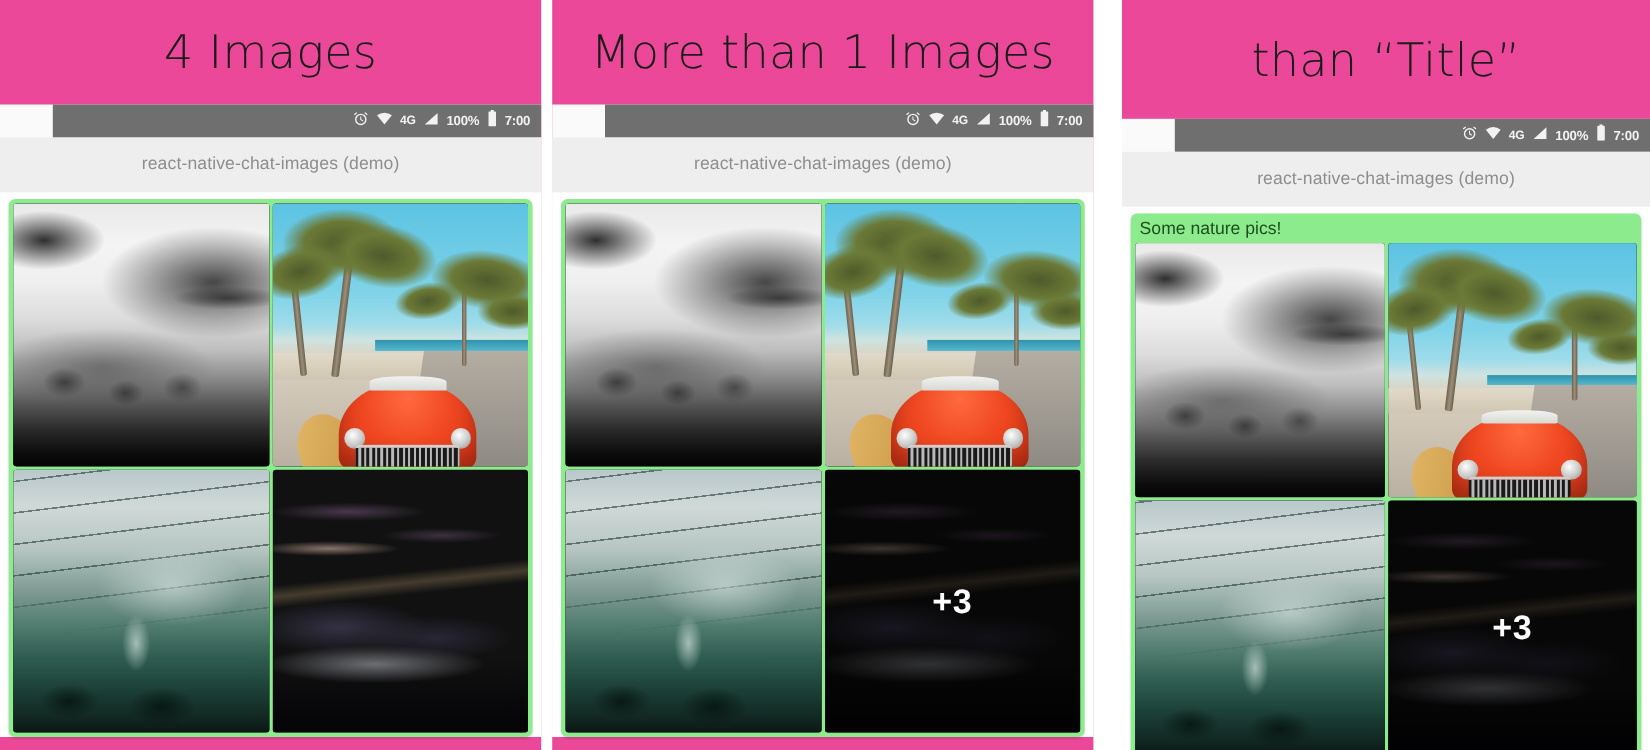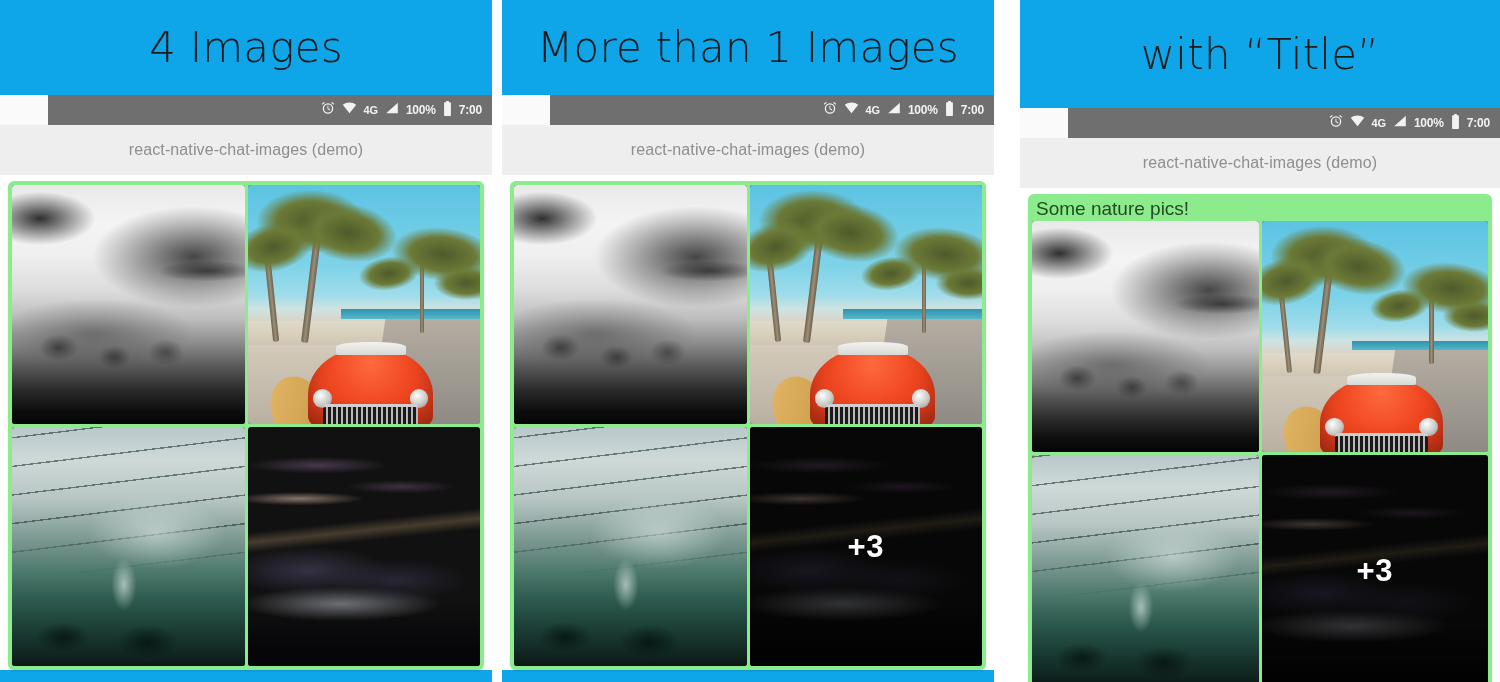--- a/index.html
+++ b/index.html
@@ -19,21 +19,21 @@
     height: 682px;
     background: #ffffff;
     display: flex;
     align-items: flex-start;
   }
 
   
   .panel {
     position: relative;
     height: 682px;
-    background: #0ea5e9;
+    background: #ec4899;
     flex: 0 0 auto;
   }
   .panel.p1 { width: 492px; }
   .panel.p2 { width: 492px; margin-left: 10px; }
   .panel.p3 { width: 480px; margin-left: 26px; }
 
   .panel-heading {
     height: 95px;
     display: flex;
     align-items: center;
@@ -98,21 +98,21 @@
   .bubble {
     background: #8ceb8c;
     border-radius: 6px;
     padding: 4px;
     display: inline-block;
     width: 100%;
     box-shadow: 0 1px 2px rgba(0,0,0,.12);
   }
   .bubble-title {
     color: #1f4d1f;
-    font-size: 19px;
+    font-size: 16px;
     line-height: 17px;
     padding: 2px 2px 4px 4px;
     white-space: nowrap;
   }
 
   .grid {
     display: grid;
     grid-template-columns: 1fr 1fr;
     gap: 3px;
   }
@@ -428,21 +428,21 @@
               <div class="art art-sunset"></div>
               <div class="overlay-count">+3</div>
             </div>
           </div>
         </div>
       </div>
     </div>
   </section>
 
   <section class="panel p3">
-    <h2 class="panel-heading">with “Title”</h2>
+    <h2 class="panel-heading">than “Title”</h2>
 
     <div class="phone">
 
       <div class="statusbar">
         <span class="sb-ico">
           <svg width="14" height="14" viewBox="0 0 24 24" fill="#f2f2f2">
             <path d="M5.2 1.6 1.3 4.9l1.3 1.5 3.9-3.3zm13.6 0-1.3 1.5 3.9 3.3 1.3-1.5zM12 4a9 9 0 1 0 0 18 9 9 0 0 0 0-18zm0 2.2a6.8 6.8 0 1 1 0 13.6 6.8 6.8 0 0 1 0-13.6zm-.9 2.1v5.3l4.1 2.5.8-1.4-3.3-2V8.3z"></path>
           </svg>
         </span>
         <span class="sb-ico">

